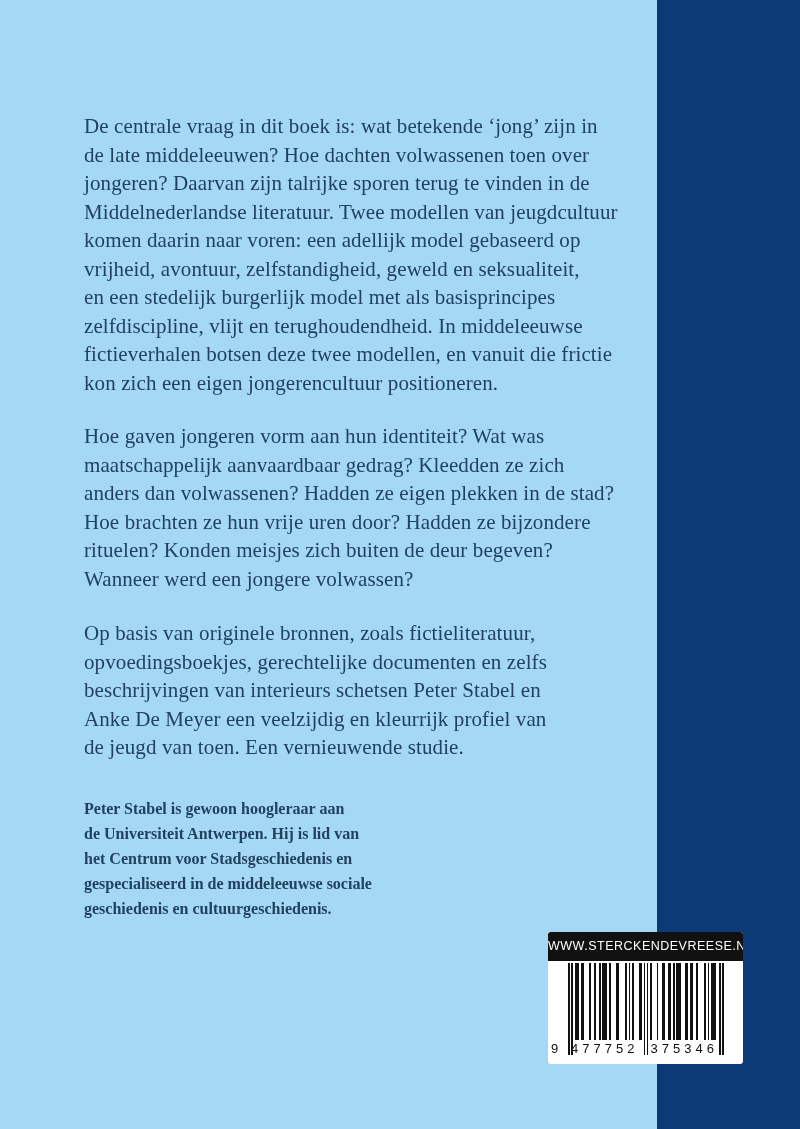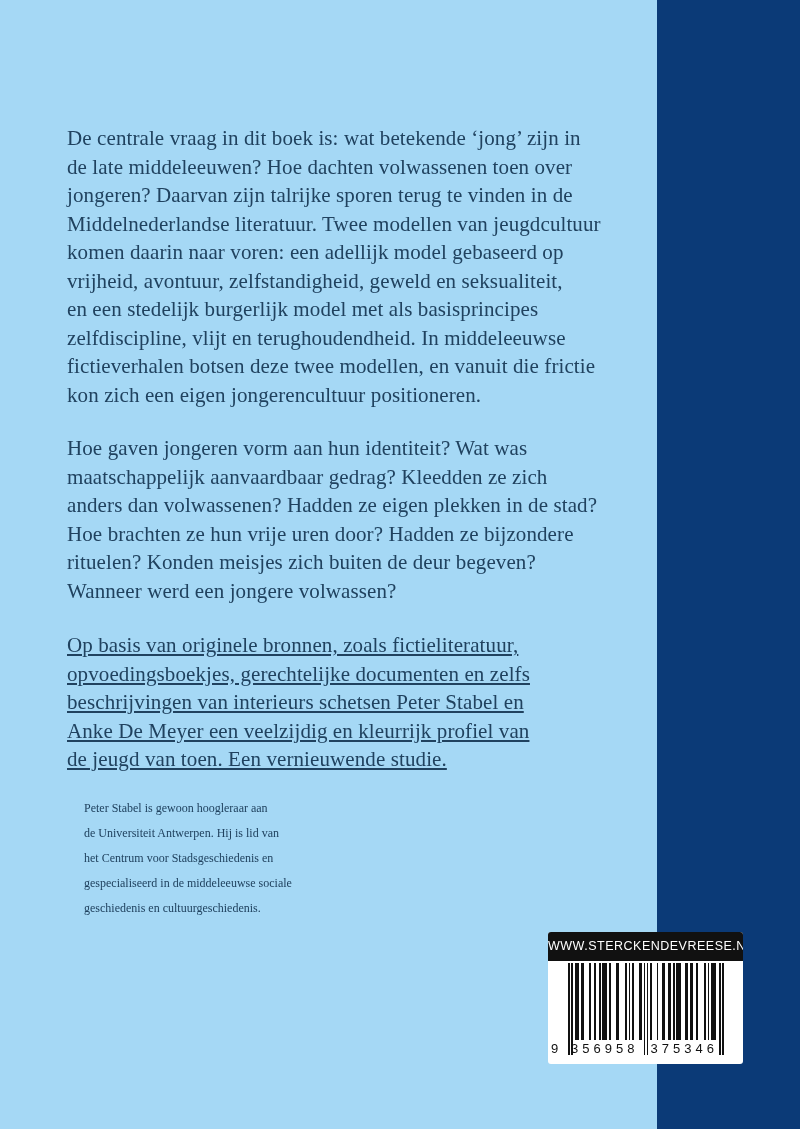--- a/index.html
+++ b/index.html
@@ -17,40 +17,39 @@
     position: absolute;
     top: 0;
     right: 0;
     width: 143px;
     height: 100%;
     background: var(--bg-dark, #0b3a77);
   }
 
   .blurb {
     position: absolute;
-    left: 67px;
+    left: 84px;
     width: 600px;
     white-space: pre-line;
     font-size: 21px;
     line-height: 28.5px;
     color: var(--text, #20425f);
     letter-spacing: 0.1px;
-    margin-top: 12px;
   }
   .p1 { top: 112px; }
   .p2 { top: 422px; }
-  .p3 { top: 619px; text-decoration: underline; }
+  .p3 { top: 619px; }
 
   .bio {
     position: absolute;
     left: 84px;
     width: 390px;
     white-space: pre-line;
-    font-weight: normal;
-    font-size: 12px;
+    font-weight: bold;
+    font-size: 16px;
     line-height: 25px;
     color: var(--text, #20425f);
   }
   .b1 { top: 796px; }
   .b2 { top: 929px; }
 
   .barcode-box {
     position: absolute;
     left: 548px;
     top: 932px;
@@ -188,19 +187,19 @@
           <rect x="83" y="0" width="1" height="80"></rect>
           <rect x="85" y="0" width="1" height="80"></rect>
           <rect x="87" y="0" width="1" height="80"></rect>
           <rect x="88" y="0" width="1" height="80"></rect>
           <rect x="89" y="0" width="1" height="80"></rect>
           <rect x="92" y="0" width="1" height="96"></rect>
           <rect x="94" y="0" width="1" height="96"></rect>
         </svg>
       <div class="bc-digits">
         <span class="prefix">9</span>
-        <span class="grp">356958</span>
+        <span class="grp">477752</span>
         <span class="grp">375346</span>
       </div>
     </div>
   </div>
 
 </div>
 
 </body></html>

